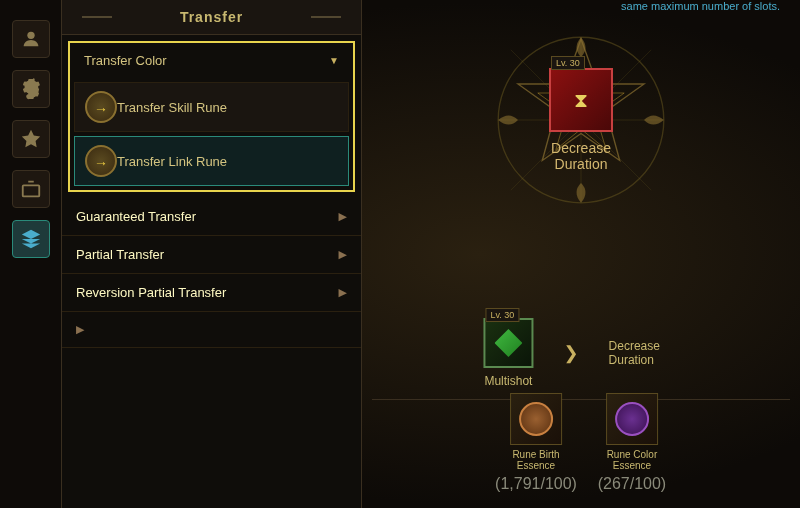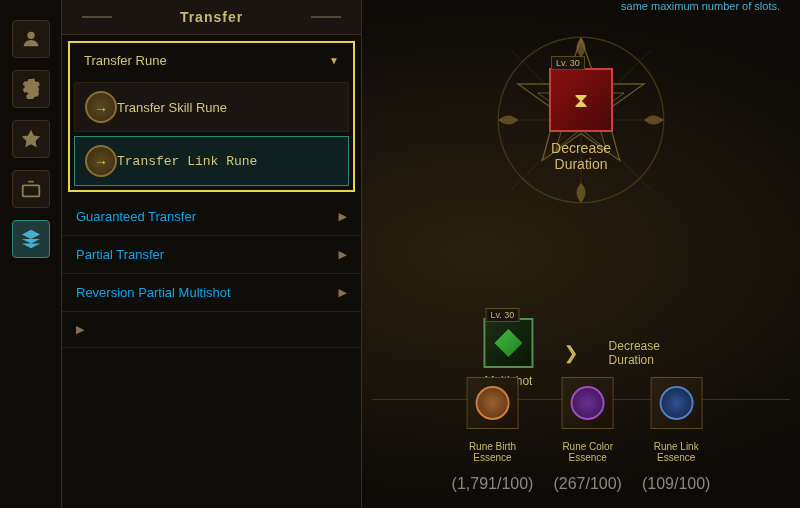--- a/index.html
+++ b/index.html
@@ -139,21 +139,20 @@
       background: #1a1510;
       margin: 4px;
       cursor: pointer;
       border: 1px solid #2a2010;
       gap: 0;
     }
 
     .skill-rune-item.active {
       border: 1px solid #2a8a7a;
       background: #0f2020;
-      font-family: Liberation Mono, monospace;
     }
 
     .rune-arrow-icon {
       width: 32px;
       height: 32px;
       border-radius: 50%;
       background: radial-gradient(circle, #5a4a20 0%, #3a2a10 100%);
       border: 2px solid #8a7030;
       display: flex;
       align-items: center;
@@ -178,21 +177,21 @@
       display: flex;
       align-items: center;
       justify-content: space-between;
       padding: 11px 14px;
       border-bottom: 1px solid #2a2010;
       cursor: pointer;
       background: #0f0d0a;
     }
 
     .menu-item-text {
-      color: #0ea5e9;
+      color: #fef9c3;
       font-size: 13px;
     }
 
     .menu-item-arrow {
       color: #8a7050;
       font-size: 11px;
     }
 
     
     .right-panel {
@@ -303,21 +302,21 @@
       left: 50%;
       transform: translateX(-50%);
       display: flex;
       gap: 20px;
     }
 
     .essence-item {
       display: flex;
       flex-direction: column;
       align-items: center;
-      gap: 12px;
+      gap: 4px;
     }
 
     .essence-box {
       width: 52px;
       height: 52px;
       background: linear-gradient(135deg, #2a2010 0%, #1a1008 100%);
       border: 1px solid #5a4a20;
       display: flex;
       align-items: center;
       justify-content: center;
@@ -422,21 +421,21 @@
 
 <div class="main">
 
   <div class="menu-panel">
     <div class="menu-title">
       <span class="menu-title-text">Transfer</span>
     </div>
 
     <div class="transfer-rune-section">
       <div class="transfer-rune-header">
-        <span class="transfer-rune-header-text">Transfer Rune</span>
+        <span class="transfer-rune-header-text">Transfer Color</span>
         <span class="arrow-down">▼</span>
       </div>
       <div class="skill-rune-item">
         <div class="rune-arrow-icon"></div>
         <span class="skill-item-text">Transfer Skill Rune</span>
       </div>
       <div class="skill-rune-item active">
         <div class="rune-arrow-icon"></div>
         <span class="skill-item-text">Transfer Link Rune</span>
       </div>
@@ -444,21 +443,21 @@
 
     <div class="menu-item">
       <span class="menu-item-text">Guaranteed Transfer</span>
       <span class="menu-item-arrow">▶</span>
     </div>
     <div class="menu-item">
       <span class="menu-item-text">Partial Transfer</span>
       <span class="menu-item-arrow">▶</span>
     </div>
     <div class="menu-item">
-      <span class="menu-item-text">Reversion Partial Multishot</span>
+      <span class="menu-item-text">Reversion Partial Transfer</span>
       <span class="menu-item-arrow">▶</span>
     </div>
     <div class="menu-item">
       <span class="menu-item-arrow">▶</span>
     </div>
   </div>
 
   <div class="right-panel">
 
     <div class="hint-text">same maximum number of slots.</div>
@@ -516,22 +515,15 @@
         <span class="essence-name">Rune Birth Essence</span>
         <span class="essence-count">(1,791/100)</span>
       </div>
       <div class="essence-item">
         <div class="essence-box">
           <div class="essence-icon essence-icon-color"></div>
         </div>
         <span class="essence-name">Rune Color Essence</span>
         <span class="essence-count">(267/100)</span>
       </div>
-      <div class="essence-item">
-        <div class="essence-box">
-          <div class="essence-icon essence-icon-link"></div>
-        </div>
-        <span class="essence-name">Rune Link Essence</span>
-        <span class="essence-count">(109/100)</span>
-      </div>
     </div>
   </div>
 </div>
 
 </body></html>

